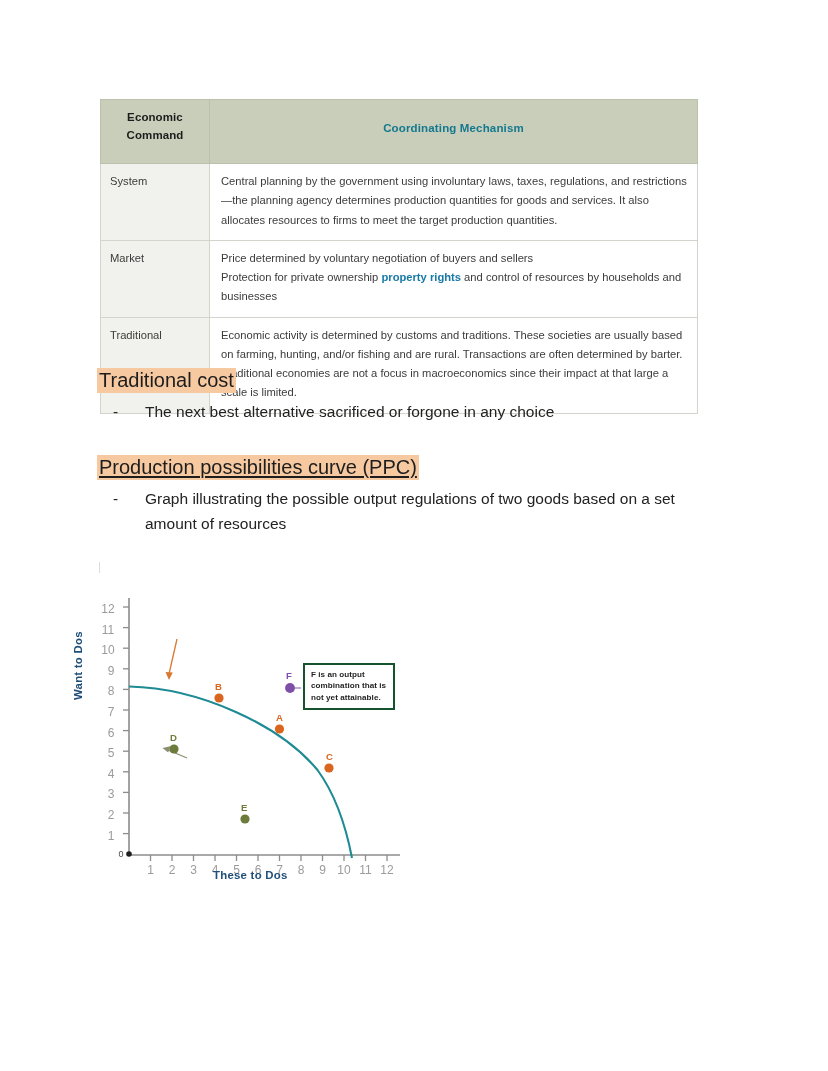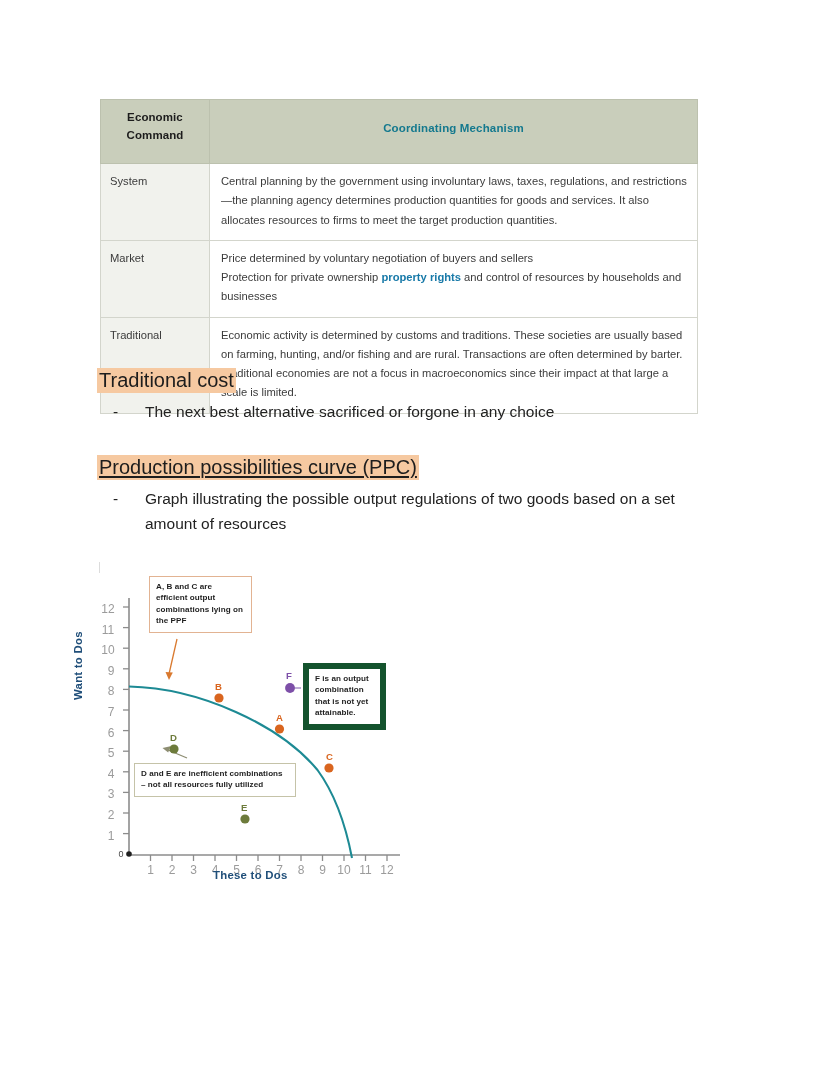--- a/index.html
+++ b/index.html
@@ -106,21 +106,21 @@
     box-sizing: border-box;
     background: #ffffff;
     font-size: 8.1px;
     line-height: 1.42;
     font-weight: bold;
     color: #1f1f1f;
     padding: 4px 6px 5px 6px;
     letter-spacing: .05px;
   }
   #box-abc { left: 54px;  top: 16px;  width: 103px; border: 1px solid #e2b392; }
-  #box-f   { left: 208px; top: 103px; width: 83px;  border: 6px solid #14532d; }
+  #box-f   { left: 208px; top: 103px; width: 92px;  border: 2px solid #14532d; }
   #box-de  { left: 39px;  top: 203px; width: 162px; border: 1px solid #c5c3a8; }
 
   .ptlabel {
     position: absolute;
     font-size: 9.6px;
     font-weight: bold;
     letter-spacing: .2px;
   }
   .axis-title {
     position: absolute;
@@ -260,23 +260,21 @@
     <circle cx="195" cy="128" r="4.9" fill="#7d4fa8"></circle>
   </svg>
 
   <div class="ptlabel" style="left:181px; top:152px; color:#d9651f;">A</div>
   <div class="ptlabel" style="left:120px; top:121px; color:#d9651f;">B</div>
   <div class="ptlabel" style="left:231px; top:191px; color:#d9651f;">C</div>
   <div class="ptlabel" style="left:75px;  top:172px; color:#6d7b3b;">D</div>
   <div class="ptlabel" style="left:146px; top:242px; color:#6d7b3b;">E</div>
   <div class="ptlabel" style="left:191px; top:110px; color:#7d4fa8;">F</div>
 
-  <div class="cbox" id="box-abc">A, B and C are efficient output combinations lying on the PPF</div>
   <div class="cbox" id="box-f">F is an output combination that is not yet attainable.</div>
-  <div class="cbox" id="box-de">D and E are inefficient combinations – not all resources fully utilized</div>
 
   <div class="tlab" style="left:6px;  top:42px;">12</div>
   <div class="tlab" style="left:6px;  top:62.6px;">11</div>
   <div class="tlab" style="left:6px;  top:83.2px;">10</div>
   <div class="tlab" style="left:9px;  top:103.8px;">9</div>
   <div class="tlab" style="left:9px;  top:124.4px;">8</div>
   <div class="tlab" style="left:9px;  top:145px;">7</div>
   <div class="tlab" style="left:9px;  top:165.6px;">6</div>
   <div class="tlab" style="left:9px;  top:186.2px;">5</div>
   <div class="tlab" style="left:9px;  top:206.8px;">4</div>

